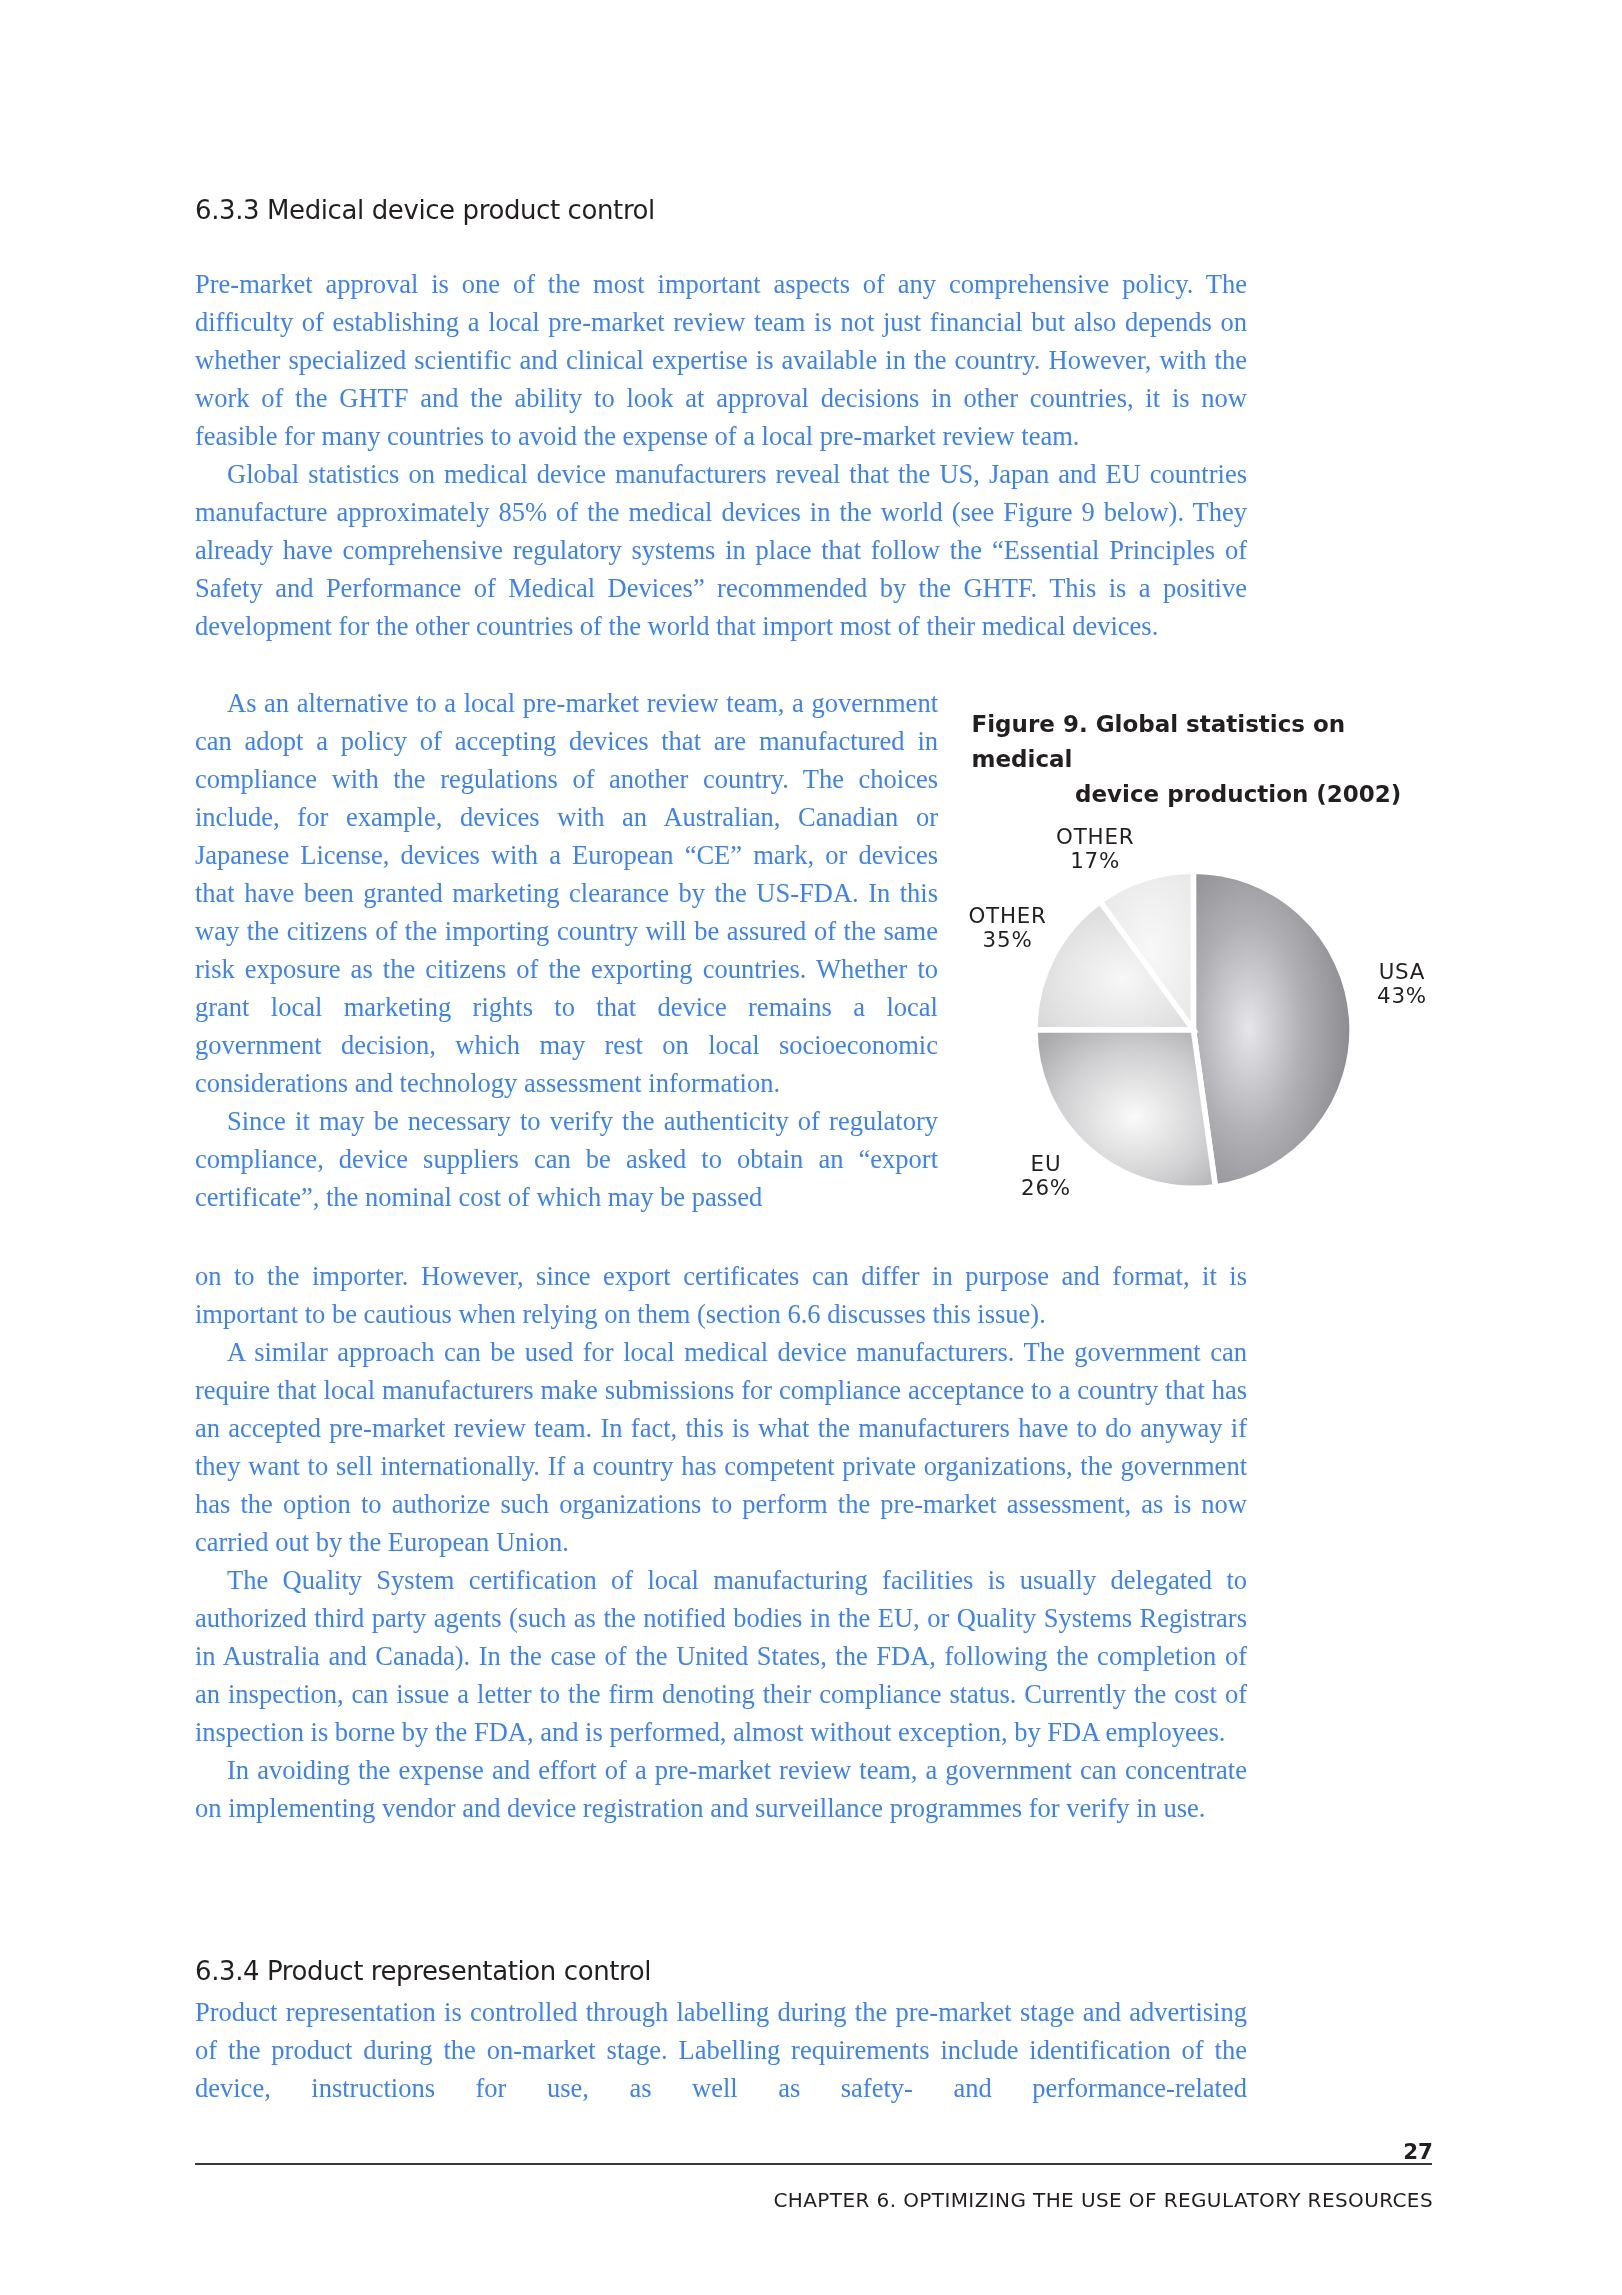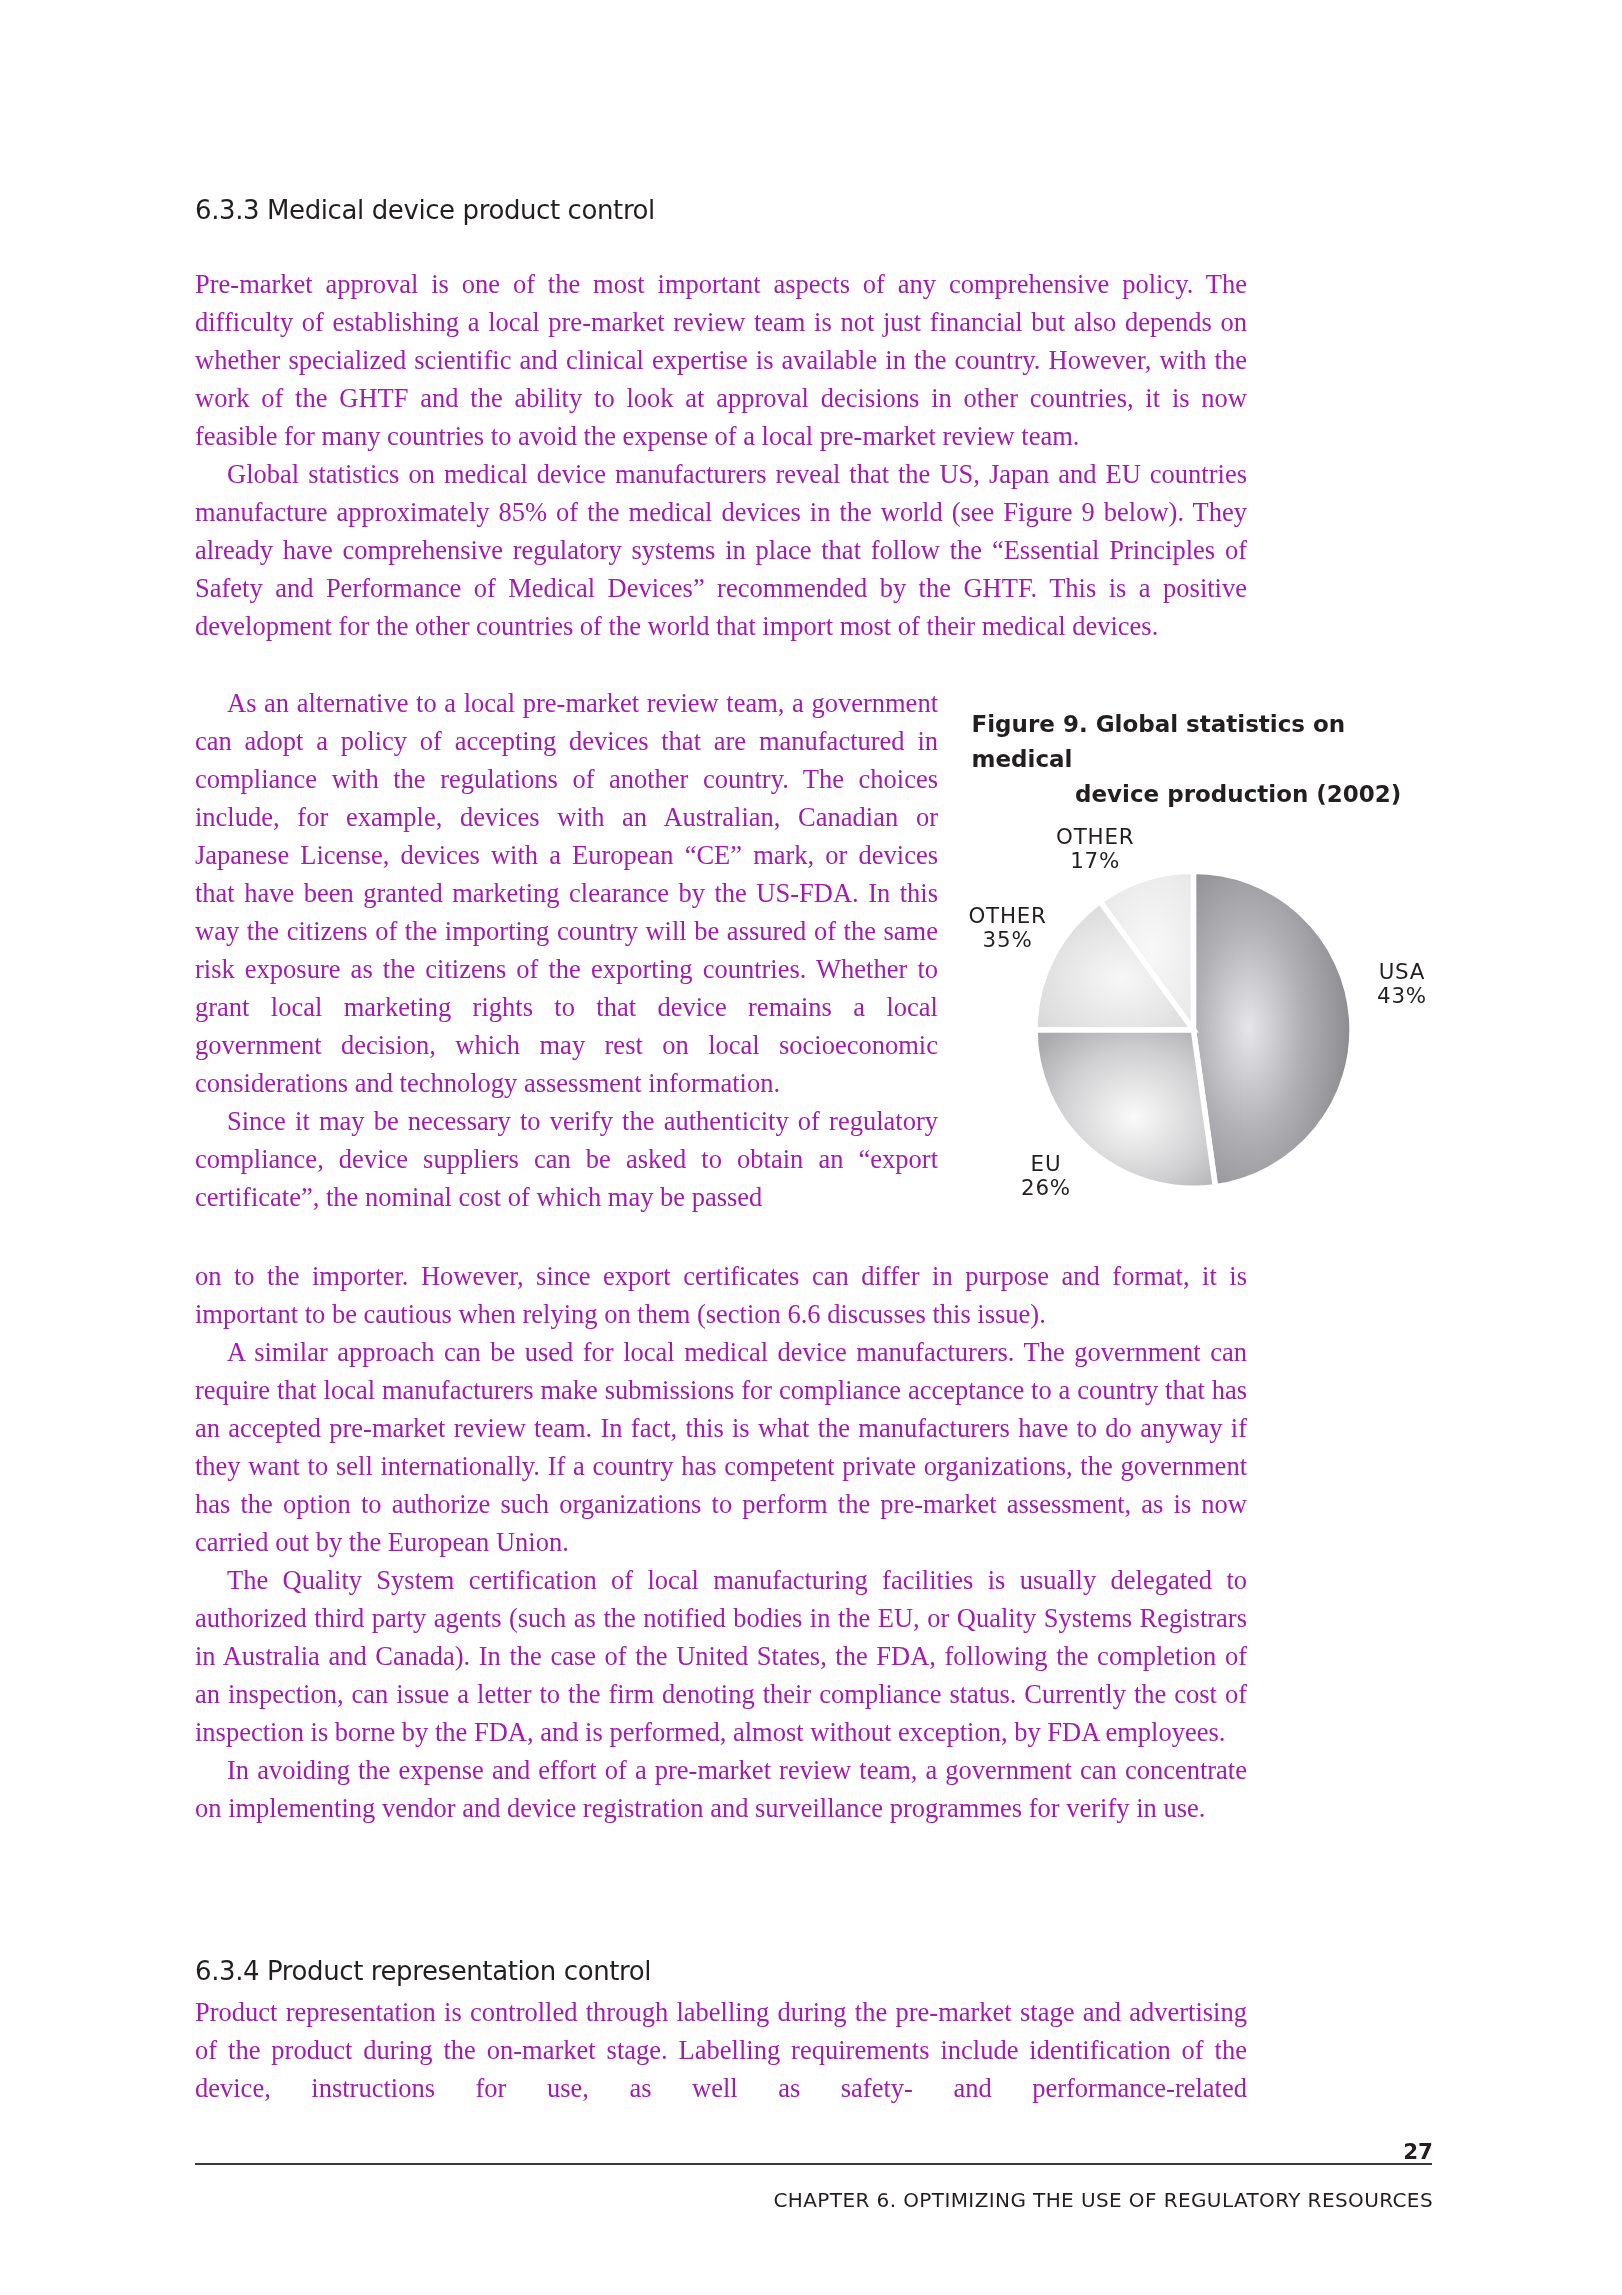--- a/index.html
+++ b/index.html
@@ -7,21 +7,21 @@
   .page { position: absolute; left: 0; top: 0; width: 1622px; height: 2051px; }
 
   .heading {
     position: absolute; left: 195px;
     font-family: "DejaVu Sans", sans-serif; font-size: 26px; font-weight: normal;
     letter-spacing: -0.4px; color: #231f20; white-space: nowrap;
   }
   .body-text {
     position: absolute; left: 195px; width: 1052px;
     font-family: "Liberation Serif", "DejaVu Serif", serif;
-    font-size: 26.5px; line-height: 38px; color: #a21caf;
+    font-size: 26.5px; line-height: 38px; color: #3b82f6;
   }
   .body-text p { margin: 0; text-align: justify; }
   .body-text p.indent { text-indent: 32px; }
   .narrow { width: 743px; }
 
   .figure-caption {
     position: absolute; left: 958px; top: 707px; width: 475px;
     font-family: "DejaVu Sans", sans-serif; font-weight: bold;
     font-size: 23px; line-height: 35px; color: #231f20;
   }

